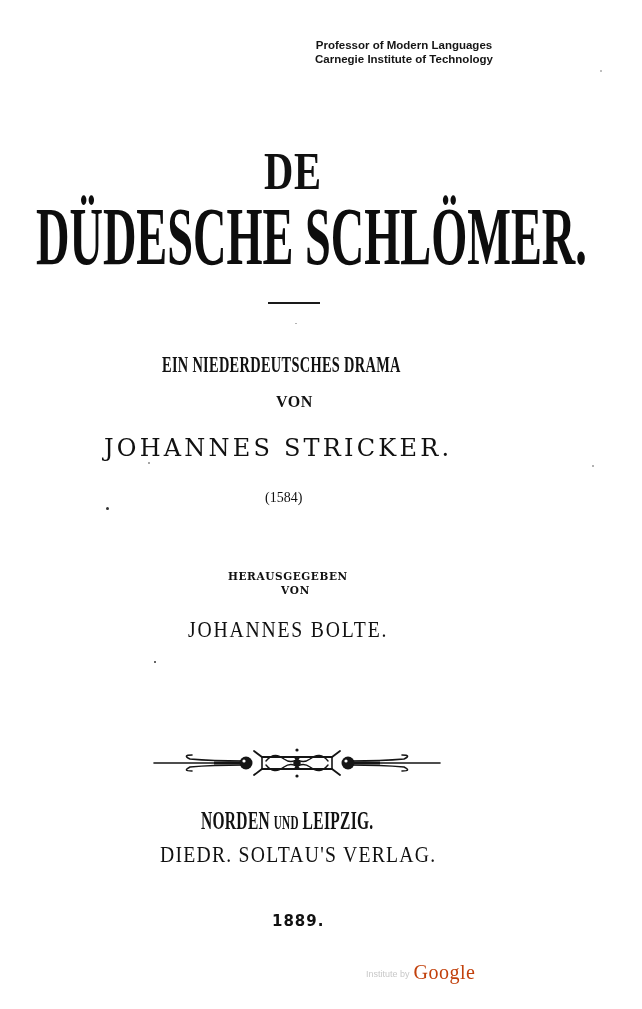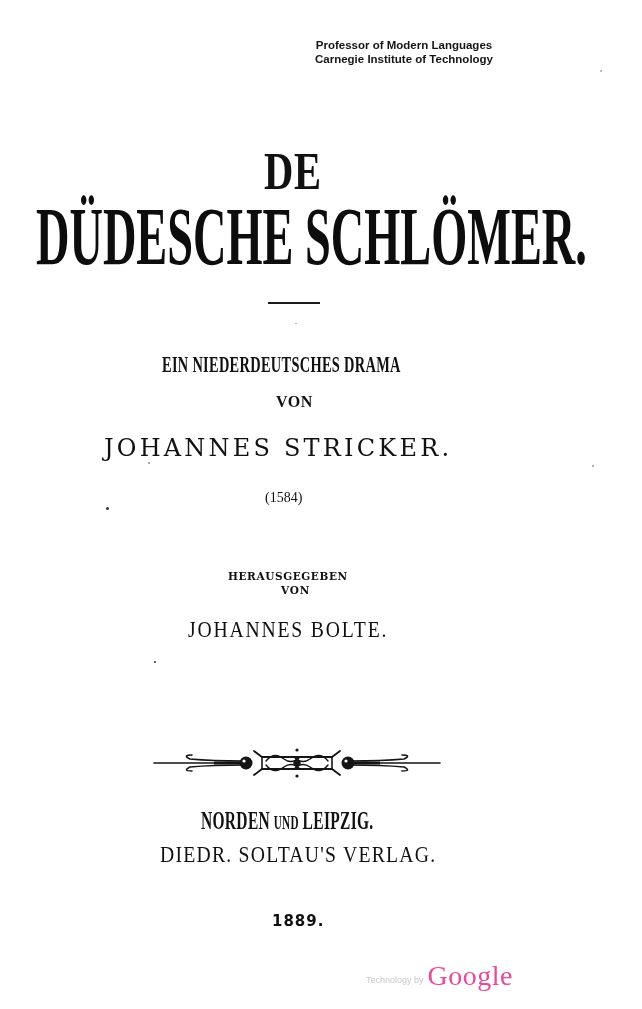--- a/index.html
+++ b/index.html
@@ -197,23 +197,23 @@
       color: #c8c8c8;
       line-height: 1;
     }
     .watermark .small {
       font-family: "Liberation Sans", sans-serif;
       font-size: 9px;
       vertical-align: 2px;
     }
     .watermark .big {
       font-family: "Liberation Serif", serif;
-      font-size: 28px;
-      letter-spacing: 0.5px;
-      color: #ec4899;
+      font-size: 20px;
+      letter-spacing: 0.5px;
+      color: #c2410c;
     }
 
     .speck {
       position: absolute;
       background: #333;
       border-radius: 50%;
     }
   </style>
 </head>
 <body>
@@ -276,21 +276,21 @@
   </svg>
 </div>
 
 <div class="abs pub-city">
   <span>NORDEN</span><span class="und">UND</span><span>LEIPZIG.</span>
 </div>
 <div class="abs publisher">DIEDR. SOLTAU'S VERLAG.</div>
 <div class="abs year2">1889.</div>
 
 <div class="abs watermark">
-  <span class="small">Technology by</span>
+  <span class="small">Institute by</span>
   <span class="big">Google</span>
 </div>
 
 <div class="speck" style="left:106px;top:507px;width:3px;height:3px;"></div>
 <div class="speck" style="left:154px;top:661px;width:2px;height:2px;"></div>
 <div class="speck" style="left:148px;top:462px;width:2px;height:2px;background:#888;"></div>
 <div class="speck" style="left:592px;top:465px;width:2px;height:2px;background:#999;"></div>
 <div class="speck" style="left:600px;top:70px;width:2px;height:2px;background:#aaa;"></div>
 <div class="speck" style="left:295px;top:323px;width:2px;height:1px;background:#999;"></div>
 

